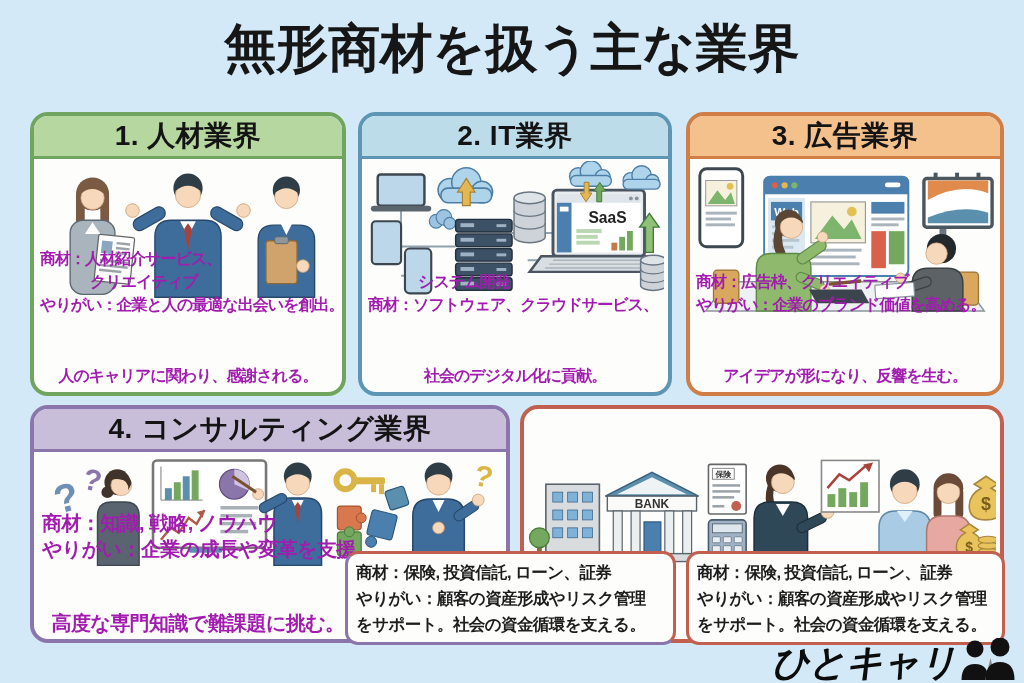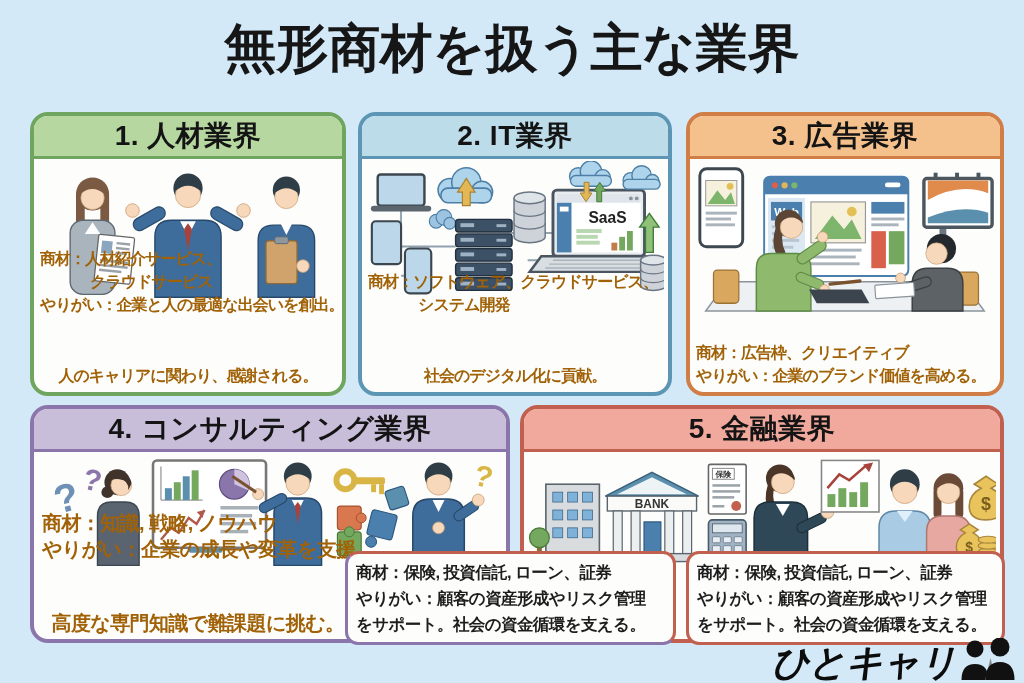--- a/index.html
+++ b/index.html
@@ -5,21 +5,21 @@
   html,body{margin:0;padding:0;}
   body{font-family:"Liberation Sans","DejaVu Sans",sans-serif;}
   .canvas{position:relative;width:1024px;height:683px;overflow:hidden;background:#d3e9f8;}
   .title{position:absolute;top:14px;left:0;width:1024px;margin:0;text-align:center;
          font-size:52px;font-weight:900;color:#161616;letter-spacing:0px;}
   .card{position:absolute;background:#fdfdfc;border:4px solid #888;border-radius:18px;overflow:hidden;box-sizing:border-box;}
   .card-header{height:40px;line-height:40px;text-align:center;font-size:28px;font-weight:800;color:#141414;
                border-bottom:3px solid;letter-spacing:0.5px;}
   .card-body{position:absolute;left:0;right:0;top:43px;bottom:0;}
   .illo{position:absolute;left:4px;right:4px;top:2px;}
-  .text-block{position:absolute;left:6px;right:6px;bottom:5px;font-weight:700;color:#a16207;}
+  .text-block{position:absolute;left:6px;right:6px;bottom:5px;font-weight:700;color:#a21caf;}
   .tb-sm{font-size:16px;line-height:23px;letter-spacing:-1px;}
   .tb-md{font-size:20px;line-height:26px;letter-spacing:-0.6px;}
   .tl{white-space:nowrap;}
   .ind{padding-left:50px;}
   .ctr{text-align:center;margin-top:48px;}
   .overlay-box{position:absolute;background:#fdfdfc;border:3.5px solid;border-radius:13px;box-sizing:border-box;
                padding:5px 12px 0 8px;font-weight:700;color:#1d1d1d;font-size:16.5px;line-height:26px;
                letter-spacing:-0.6px;z-index:6;}
   .logo{position:absolute;right:8px;top:638px;height:44px;display:flex;align-items:flex-start;gap:4px;z-index:8;}
   .logo-text{font-size:37px;font-weight:900;font-style:italic;color:#0c0c0c;letter-spacing:-1px;}
@@ -75,21 +75,21 @@
           <path d="M243 29 a12 10 0 0 1 24 0 q-6 -5 -12 -5 q-6 0 -12 5z" fill="#2e3d46"></path>
           <path d="M226 136 v-58 q0 -16 16 -16 h26 q16 0 16 16 v58 z" fill="#3e6c9b" stroke="#27486b" stroke-width="1.4"></path>
           <polygon points="255,60 249,60 255,72 261,60" fill="#ffffff"></polygon>
           <rect x="234" y="78" width="32" height="44" rx="3" fill="#cfa36b" stroke="#8a6a3c" stroke-width="1.4"></rect>
           <rect x="243" y="74" width="14" height="7" rx="2" fill="#8f979e" stroke="#5d6870" stroke-width="1"></rect>
           <circle cx="272" cy="104" r="6.5" fill="#f7d8bb" stroke="#c79c72" stroke-width="0.8"></circle>
         </g>
       </svg>
       <div class="text-block tb-sm">
         <div class="tl">商材：人材紹介サービス、</div>
-        <div class="tl ind">クラウドサービス</div>
+        <div class="tl ind">クリエイティブ</div>
         <div class="tl">やりがい：企業と人の最適な出会いを創出。</div>
         <div class="tl ctr">人のキャリアに関わり、感謝される。</div>
       </div>
     </div>
   </section>
 
   <section class="card" style="left: 358px; top: 112px; width: 314px; height: 284px; border-color: rgb(92, 150, 180);">
     <div class="card-header" style="background-color: rgb(189, 220, 234); border-color: rgb(92, 150, 180);">2. IT業界</div>
     <div class="card-body">
       <svg class="illo" viewBox="0 0 306 140" height="140" width="298">
@@ -181,22 +181,22 @@
         <g>
           <polygon points="287,92 287,66 281,66 291,52 301,66 295,66 295,92" fill="#8fc178" stroke="#3f7a3a" stroke-width="1.4"></polygon>
         </g>
         <g>
           <path d="M282 100 v26 a13 5 0 0 0 26 0 v-26" fill="#cdd3d8" stroke="#6b7683" stroke-width="1.5"></path>
           <ellipse cx="295" cy="100" rx="13" ry="5" fill="#dfe4e8" stroke="#6b7683" stroke-width="1.5"></ellipse>
           <path d="M282 109 a13 5 0 0 0 26 0 M282 118 a13 5 0 0 0 26 0" fill="none" stroke="#6b7683" stroke-width="1.2"></path>
         </g>
       </svg>
       <div class="text-block tb-sm">
+        <div class="tl ind">システム開発</div>
         <div class="tl">商材：ソフトウェア、クラウドサービス、</div>
-        <div class="tl ind">システム開発</div>
         <div class="tl ctr">社会のデジタル化に貢献。</div>
       </div>
     </div>
   </section>
 
   <section class="card" style="left: 686px; top: 112px; width: 318px; height: 284px; border-color: rgb(208, 126, 70);">
     <div class="card-header" style="background-color: rgb(244, 193, 141); border-color: rgb(208, 126, 70);">3. 広告業界</div>
     <div class="card-body">
       <svg class="illo" viewBox="0 0 310 152" height="152" width="302">
         <g>
@@ -265,20 +265,21 @@
           <path d="M243 80 a14 13 0 0 1 24 6 l-4 8 q2 -10 -8 -12 q-8 -2 -12 -2z" fill="#24292e"></path>
           <path d="M224 152 v-28 q0 -16 16 -16 h20 q16 0 16 16 v28 z" fill="#5d6266" stroke="#3a3f42" stroke-width="1.5"></path>
           <rect x="214" y="120" width="30" height="10" rx="5" transform="rotate(-18 229 125)" fill="#5d6266" stroke="#3a3f42" stroke-width="1.2"></rect>
           <circle cx="212" cy="118" r="5" fill="#f7d8bb" stroke="#c79c72" stroke-width="0.8"></circle>
         </g>
         <rect x="186" y="124" width="40" height="14" rx="1" transform="rotate(-4 206 131)" fill="#ffffff" stroke="#8a949c" stroke-width="1.2"></rect>
       </svg>
       <div class="text-block tb-sm">
         <div class="tl">商材：広告枠、クリエイティブ</div>
         <div class="tl">やりがい：企業のブランド価値を高める。</div>
+        <div class="tl ctr">アイデアが形になり、反響を生む。</div>
       </div>
     </div>
   </section>
 
   <section class="card" style="left: 30px; top: 405px; width: 480px; height: 238px; border-color: rgb(139, 118, 171);">
     <div class="card-header" style="background-color: rgb(201, 190, 218); border-color: rgb(139, 118, 171);">4. コンサルティング業界</div>
     <div class="card-body">
       <svg class="illo" viewBox="0 0 468 112" height="112" width="464">
         <text x="20" y="60" font-size="40" font-weight="bold" fill="#6f90b5" transform="rotate(-14 20 60)">?</text>
         <text x="44" y="34" font-size="30" font-weight="bold" fill="#8b76ab" transform="rotate(12 44 34)">?</text>
@@ -346,21 +347,20 @@
       </svg>
       <div class="text-block tb-md" style="left:8px;right:auto;width:312px;bottom:3px;">
         <div class="tl">商材：知識, 戦略, ノウハウ</div>
         <div class="tl">やりがい：企業の成長や変革を支援。</div>
         <div class="tl ctr">高度な専門知識で難課題に挑む。</div>
       </div>
     </div>
   </section>
 
   <section class="card" style="left: 520px; top: 405px; width: 484px; height: 238px; border-color: rgb(194, 96, 79);">
-    <div class="card-header" style="background-color: rgb(241, 168, 157); border-color: rgb(194, 96, 79);">5. 金融業界</div>
     <div class="card-body">
       <svg class="illo" viewBox="0 0 472 112" height="112" width="468">
         <g>
           <rect x="18" y="30" width="54" height="78" fill="#d8dcdf" stroke="#5a646c" stroke-width="1.6"></rect>
           <g fill="#7fb2d9" stroke="#41678a" stroke-width="0.8">
             <rect x="25" y="38" width="10" height="10"></rect>
               <rect x="40" y="38" width="10" height="10"></rect>
               <rect x="55" y="38" width="10" height="10"></rect>
             <rect x="25" y="56" width="10" height="10"></rect>
               <rect x="40" y="56" width="10" height="10"></rect>

